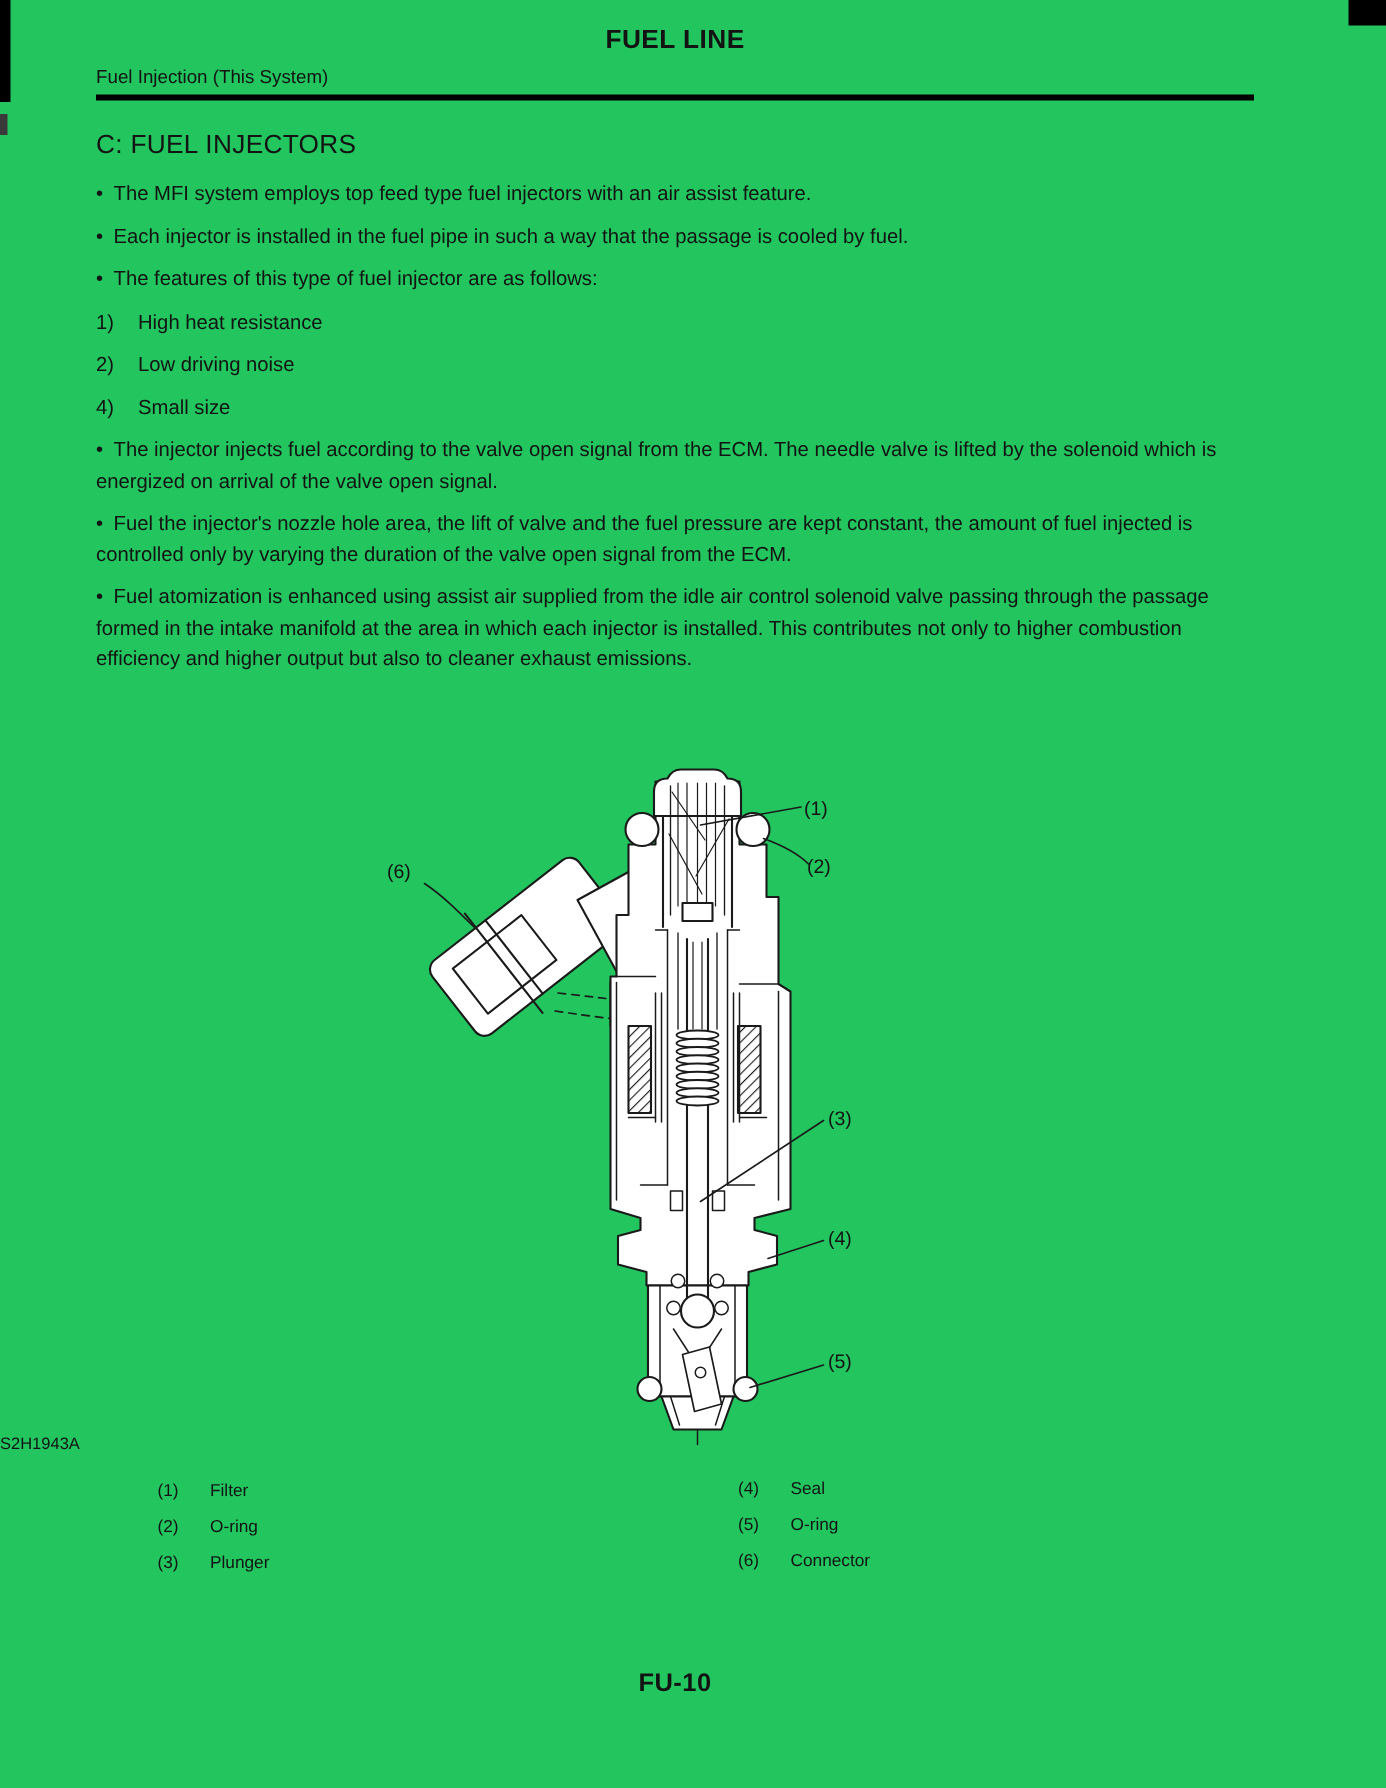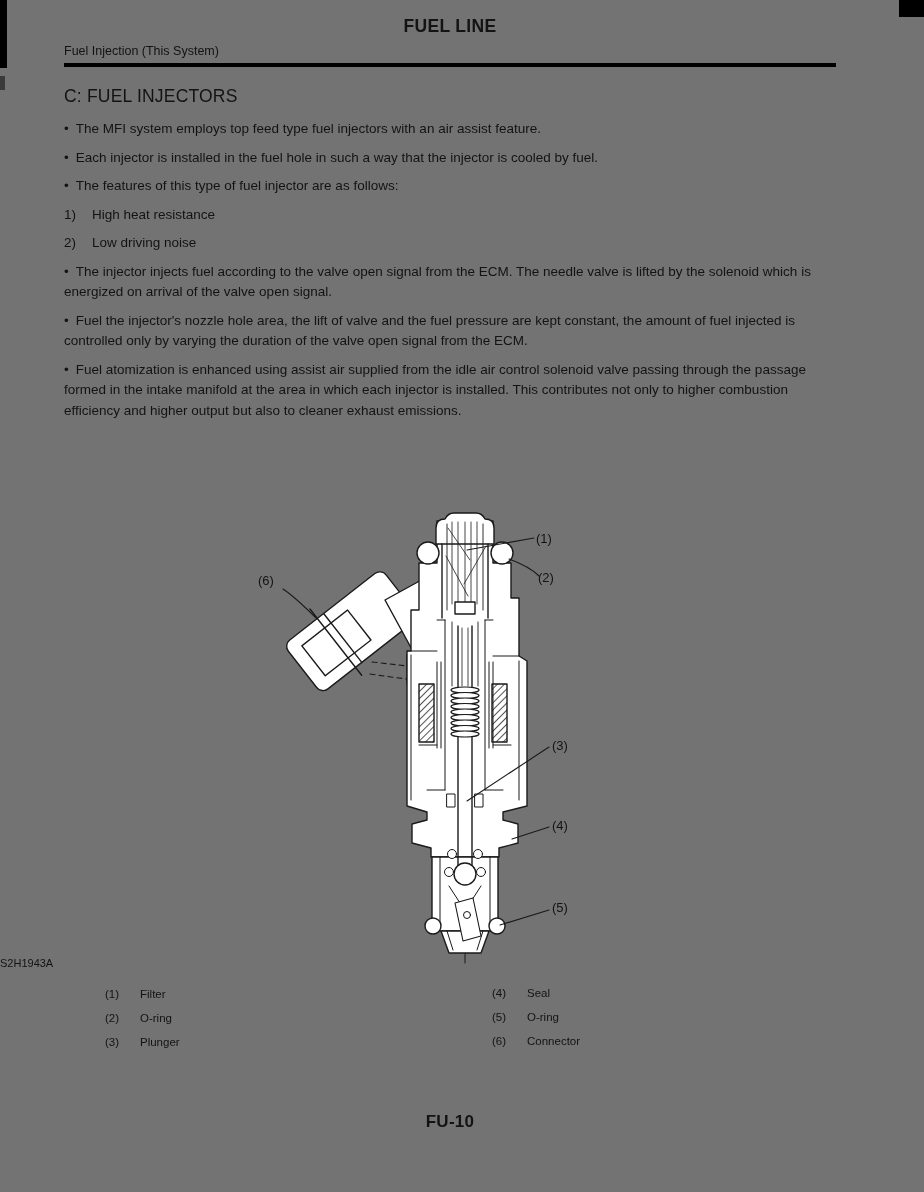--- a/index.html
+++ b/index.html
@@ -1,16 +1,16 @@
 <!DOCTYPE html>
 <html><head>
 <meta charset="utf-8">
 <style>
   html,body{margin:0;padding:0;background:#fff;}
-  .page{position:relative;width:924px;height:1192px;background:#737373;overflow:hidden;
+  .page{position:relative;width:924px;height:1192px;background:#22c55e;overflow:hidden;
         font-family:"Liberation Sans", sans-serif;color:#131313;}
   .mark{position:absolute;background:#000;}
   .mark-tr{left:899px;top:0;width:25px;height:17px;}
   .mark-tl{left:0;top:0;width:7px;height:68px;}
   .mark-tl2{left:0;top:76px;width:5px;height:14px;background:#3a3a3a;}
   .title{position:absolute;left:64px;top:16px;width:772px;text-align:center;
          font-size:17.5px;font-weight:700;letter-spacing:.3px;}
   .subtitle{position:absolute;left:64px;top:44px;font-size:12.5px;}
   .rule{position:absolute;left:64px;top:63px;width:772px;height:4px;background:#000;}
   .heading{position:absolute;left:64px;top:86px;font-size:17.5px;font-weight:400;letter-spacing:.2px;}
@@ -38,24 +38,25 @@
   <div class="mark mark-tl"></div>
   <div class="mark mark-tl2"></div>
 
   <div class="title">FUEL LINE</div>
   <div class="subtitle">Fuel Injection (This System)</div>
   <div class="rule"></div>
   <div class="heading">C: FUEL INJECTORS</div>
 
   <div class="body">
     <p><span class="bullet-char">•</span><span>The MFI system employs top feed type fuel injectors with an air assist feature.</span></p>
-    <p><span class="bullet-char">•</span><span>Each injector is installed in the fuel hole in such a way that the injector is cooled by fuel.</span></p>
+    <p><span class="bullet-char">•</span><span>Each injector is installed in the fuel pipe in such a way that the passage is cooled by fuel.</span></p>
     <p><span class="bullet-char">•</span><span>The features of this type of fuel injector are as follows:</span></p>
     <p><span class="num-label">1)</span><span>High heat resistance</span></p>
     <p><span class="num-label">2)</span><span>Low driving noise</span></p>
+    <p><span class="num-label">4)</span><span>Small size</span></p>
     <p><span class="bullet-char">•</span><span>The injector injects fuel according to the valve open signal from the ECM. The needle valve is lifted by the solenoid which is energized on arrival of the valve open signal.</span></p>
     <p><span class="bullet-char">•</span><span>Fuel the injector's nozzle hole area, the lift of valve and the fuel pressure are kept constant, the amount of fuel injected is controlled only by varying the duration of the valve open signal from the ECM.</span></p>
     <p><span class="bullet-char">•</span><span>Fuel atomization is enhanced using assist air supplied from the idle air control solenoid valve passing through the passage formed in the intake manifold at the area in which each injector is installed. This contributes not only to higher combustion efficiency and higher output but also to cleaner exhaust emissions.</span></p>
   </div>
 
   <svg class="diagram" viewBox="0 0 924 1192">
     <defs>
       <pattern id="hatch" patternUnits="userSpaceOnUse" width="5" height="5" patternTransform="rotate(45)">
         <line x1="0" y1="0" x2="0" y2="5" stroke="#1a1a1a" stroke-width="1.5"></line>
       </pattern>

